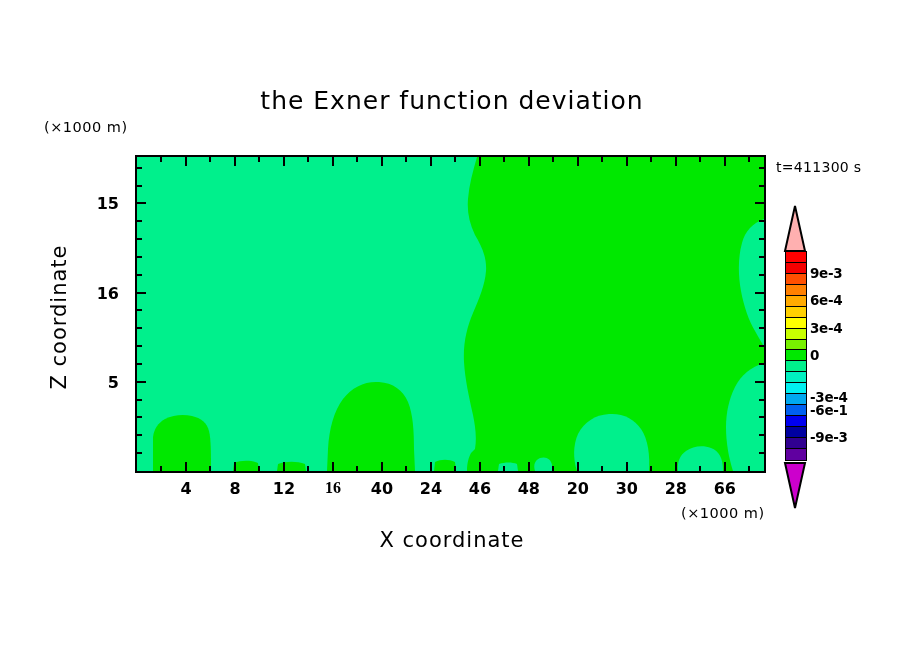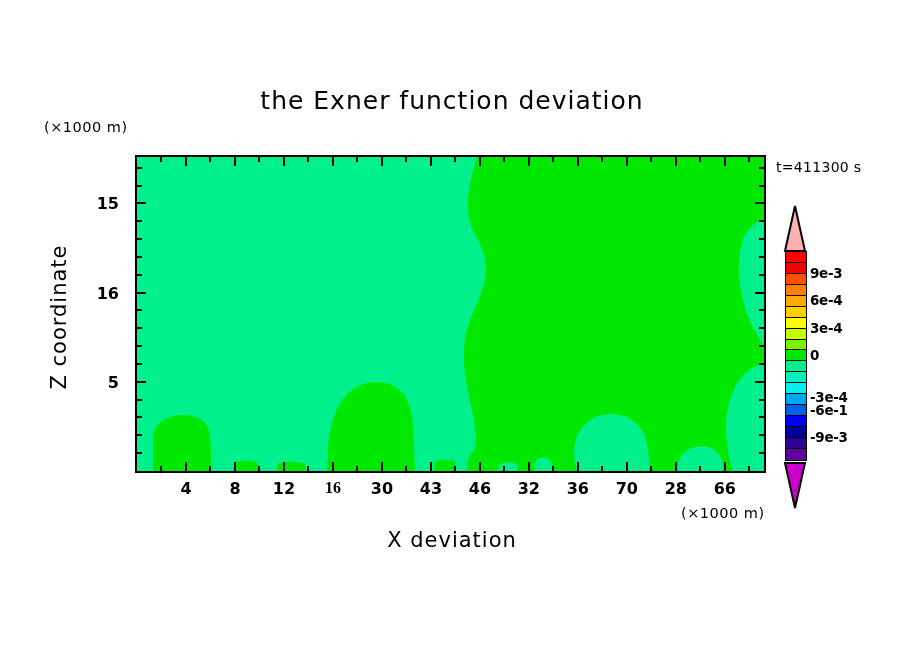--- a/index.html
+++ b/index.html
@@ -122,54 +122,54 @@
 
     <path fill="#00f08c" d="M 398,314 C 396,308 398,303 403,301 C 409,299 414,302 415,308 L 415,314 Z"></path>
     <path fill="#00f08c" d="M 361,314 L 362,307 C 368,305 375,305 380,307 L 381,314 Z"></path>
     <path fill="#00f08c" d="M 456,314 L 457,306 C 463,303 470,303 476,306 L 477,314 Z"></path>
     <path fill="#00f08c" d="M 487,314 L 488,307 C 493,305 499,305 504,307 L 505,314 Z"></path>
   </svg>
 </div>
 
 <div class="abs" id="timestamp">t=411300 s</div>
 
-<div class="abs" id="x-axis-label">X deviation</div>
+<div class="abs" id="x-axis-label">X coordinate</div>
 <div class="abs" id="y-axis-label">Z coordinate</div>
 
 <div id="tick-layer">
     <div class="tick abs" style="left: 184.984px; top: 462px; width: 2px; height: 9px;"></div>
     <div class="tick abs" style="left: 184.984px; top: 157px; width: 2px; height: 9px;"></div>
     <div class="xtick" style="left: 185.984px;">4</div>
     <div class="tick abs" style="left: 233.969px; top: 462px; width: 2px; height: 9px;"></div>
     <div class="tick abs" style="left: 233.969px; top: 157px; width: 2px; height: 9px;"></div>
     <div class="xtick" style="left: 234.969px;">8</div>
     <div class="tick abs" style="left: 282.953px; top: 462px; width: 2px; height: 9px;"></div>
     <div class="tick abs" style="left: 282.953px; top: 157px; width: 2px; height: 9px;"></div>
     <div class="xtick" style="left: 283.953px;">12</div>
     <div class="tick abs" style="left: 331.938px; top: 462px; width: 2px; height: 9px;"></div>
     <div class="tick abs" style="left: 331.938px; top: 157px; width: 2px; height: 9px;"></div>
     <div class="xtick" style="left: 332.938px; font-family: Liberation Serif, serif;">16</div>
     <div class="tick abs" style="left: 380.922px; top: 462px; width: 2px; height: 9px;"></div>
     <div class="tick abs" style="left: 380.922px; top: 157px; width: 2px; height: 9px;"></div>
-    <div class="xtick" style="left: 381.922px;">30</div>
+    <div class="xtick" style="left: 381.922px;">40</div>
     <div class="tick abs" style="left: 429.906px; top: 462px; width: 2px; height: 9px;"></div>
     <div class="tick abs" style="left: 429.906px; top: 157px; width: 2px; height: 9px;"></div>
-    <div class="xtick" style="left: 430.906px;">43</div>
+    <div class="xtick" style="left: 430.906px;">24</div>
     <div class="tick abs" style="left: 478.891px; top: 462px; width: 2px; height: 9px;"></div>
     <div class="tick abs" style="left: 478.891px; top: 157px; width: 2px; height: 9px;"></div>
     <div class="xtick" style="left: 479.891px;">46</div>
     <div class="tick abs" style="left: 527.875px; top: 462px; width: 2px; height: 9px;"></div>
     <div class="tick abs" style="left: 527.875px; top: 157px; width: 2px; height: 9px;"></div>
-    <div class="xtick" style="left: 528.875px;">32</div>
+    <div class="xtick" style="left: 528.875px;">48</div>
     <div class="tick abs" style="left: 576.859px; top: 462px; width: 2px; height: 9px;"></div>
     <div class="tick abs" style="left: 576.859px; top: 157px; width: 2px; height: 9px;"></div>
-    <div class="xtick" style="left: 577.859px;">36</div>
+    <div class="xtick" style="left: 577.859px;">20</div>
     <div class="tick abs" style="left: 625.844px; top: 462px; width: 2px; height: 9px;"></div>
     <div class="tick abs" style="left: 625.844px; top: 157px; width: 2px; height: 9px;"></div>
-    <div class="xtick" style="left: 626.844px;">70</div>
+    <div class="xtick" style="left: 626.844px;">30</div>
     <div class="tick abs" style="left: 674.828px; top: 462px; width: 2px; height: 9px;"></div>
     <div class="tick abs" style="left: 674.828px; top: 157px; width: 2px; height: 9px;"></div>
     <div class="xtick" style="left: 675.828px;">28</div>
     <div class="tick abs" style="left: 723.812px; top: 462px; width: 2px; height: 9px;"></div>
     <div class="tick abs" style="left: 723.812px; top: 157px; width: 2px; height: 9px;"></div>
     <div class="xtick" style="left: 724.812px;">66</div>
     <div class="tick abs" style="left: 160.492px; top: 466px; width: 2px; height: 5px;"></div>
     <div class="tick abs" style="left: 160.492px; top: 157px; width: 2px; height: 5px;"></div>
     <div class="tick abs" style="left: 209.477px; top: 466px; width: 2px; height: 5px;"></div>
     <div class="tick abs" style="left: 209.477px; top: 157px; width: 2px; height: 5px;"></div>

